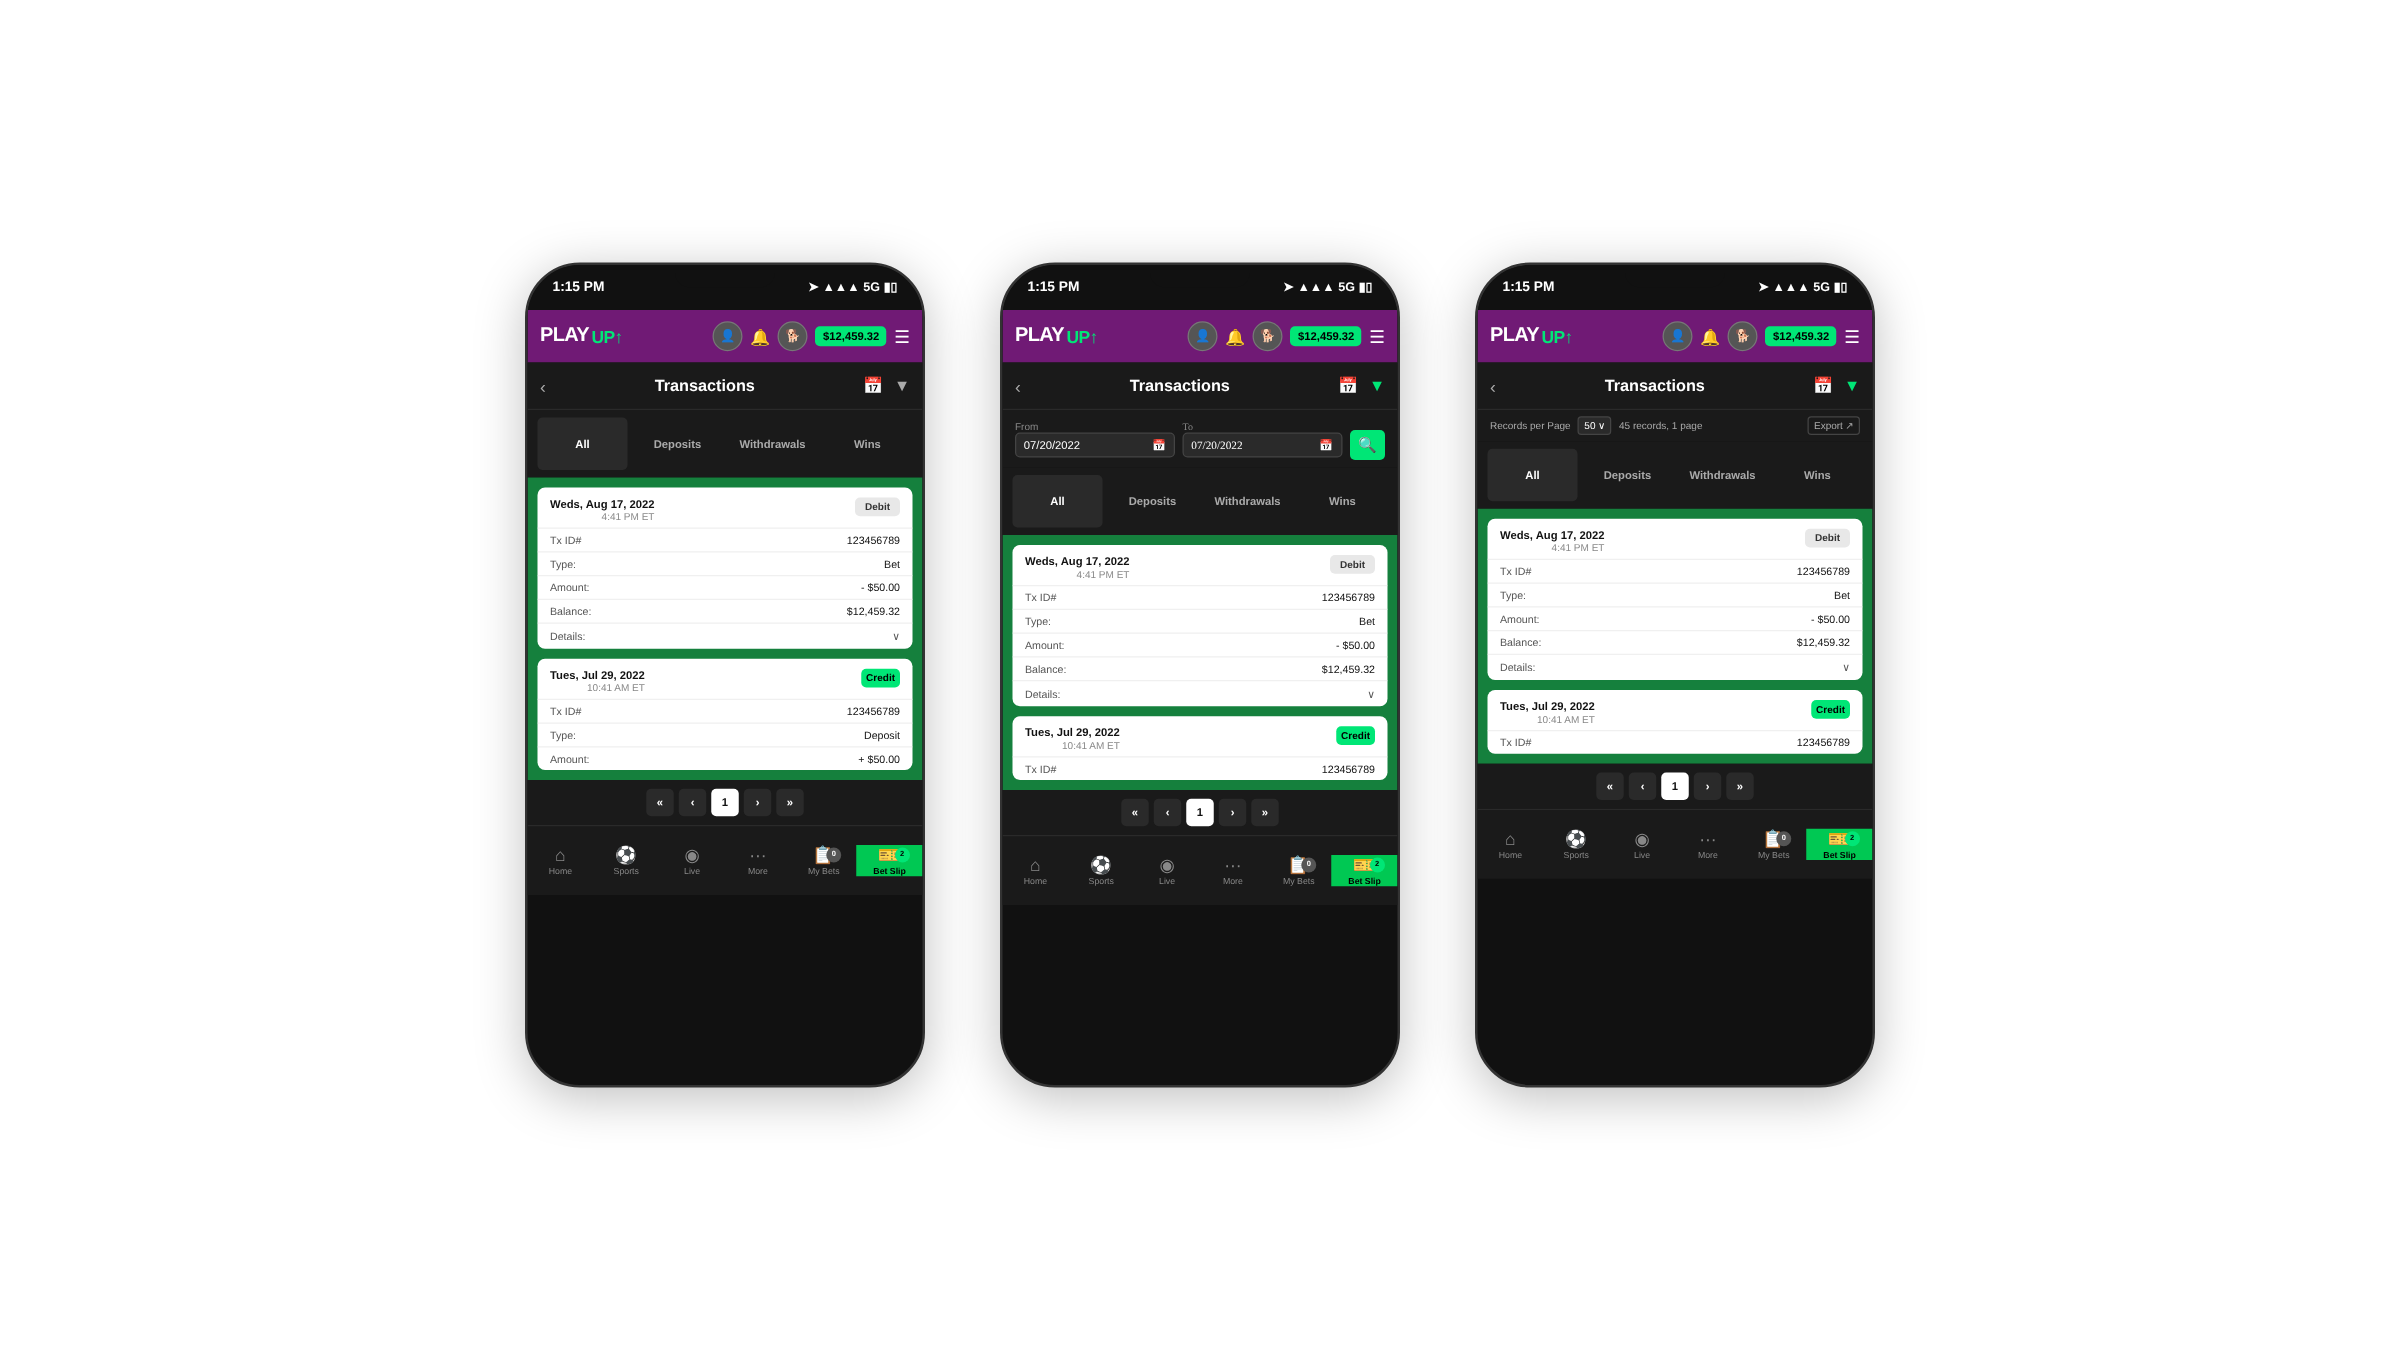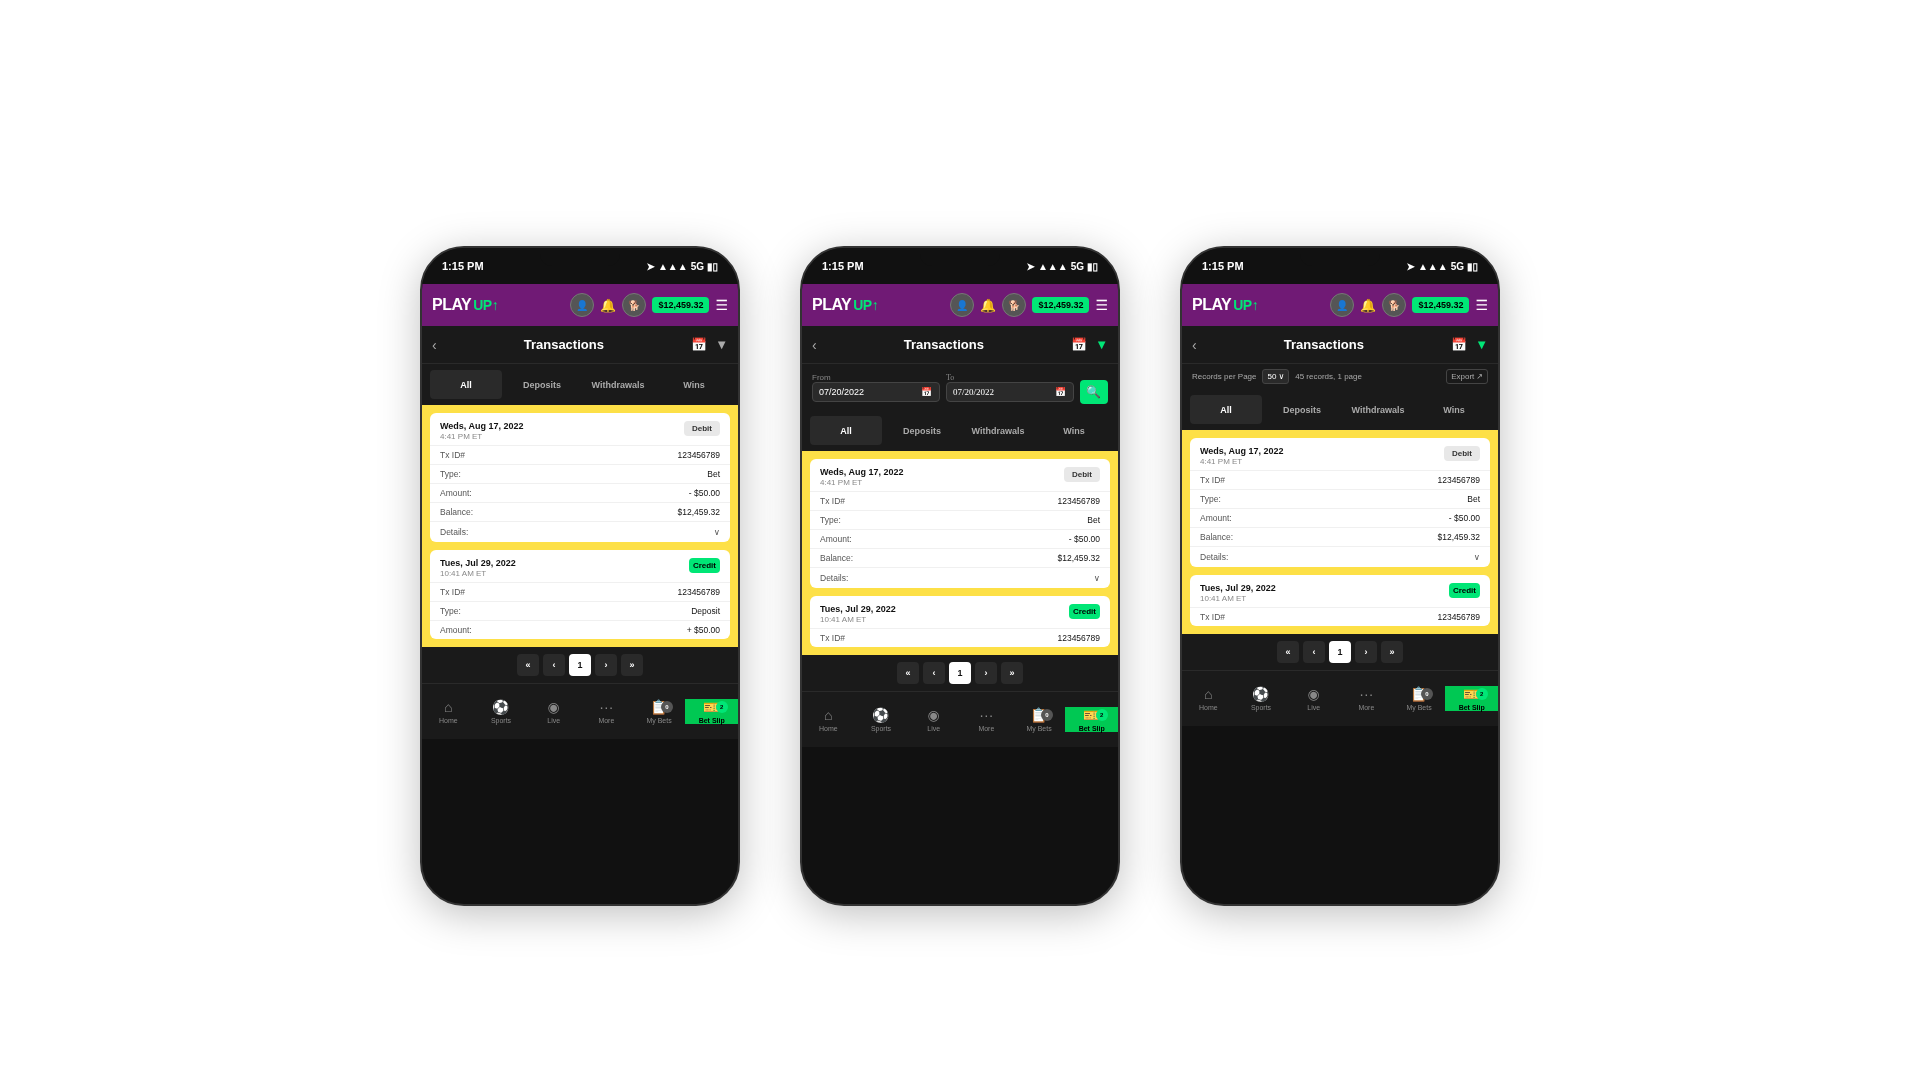--- a/index.html
+++ b/index.html
@@ -22,21 +22,20 @@
 
     .phone-frame {
       width: 320px;
       height: 660px;
       background: #111;
       border-radius: 44px;
       border: 2px solid #333;
       overflow: hidden;
       position: relative;
       box-shadow: 0 8px 40px rgba(0,0,0,0.25);
-      margin-top: 36px;
     }
 
     
     .status-bar {
       background: #111;
       height: 36px;
       display: flex;
       align-items: center;
       justify-content: space-between;
       padding: 0 20px;
@@ -211,40 +210,41 @@
 
     
     .tabs-row {
       background: #1a1a1a;
       display: flex;
       padding: 6px 8px;
       gap: 4px;
     }
     .tab {
       flex: 1;
-      height: 29px;
+      height: 42px;
       border-radius: 4px;
       display: flex;
       align-items: center;
       justify-content: center;
       font-size: 9px;
       font-weight: 600;
       color: #aaa;
       background: transparent;
     }
     .tab.active {
       background: #2a2a2a;
       color: #fff;
     }
 
     
     .content-area {
-      background: #fde047;
+      background: #15803d;
       flex: 1;
       overflow: hidden;
+      text-align: right;
     }
 
     
     .tx-card {
       background: #fff;
       margin: 8px;
       border-radius: 6px;
       overflow: hidden;
     }
     .tx-card-header {

